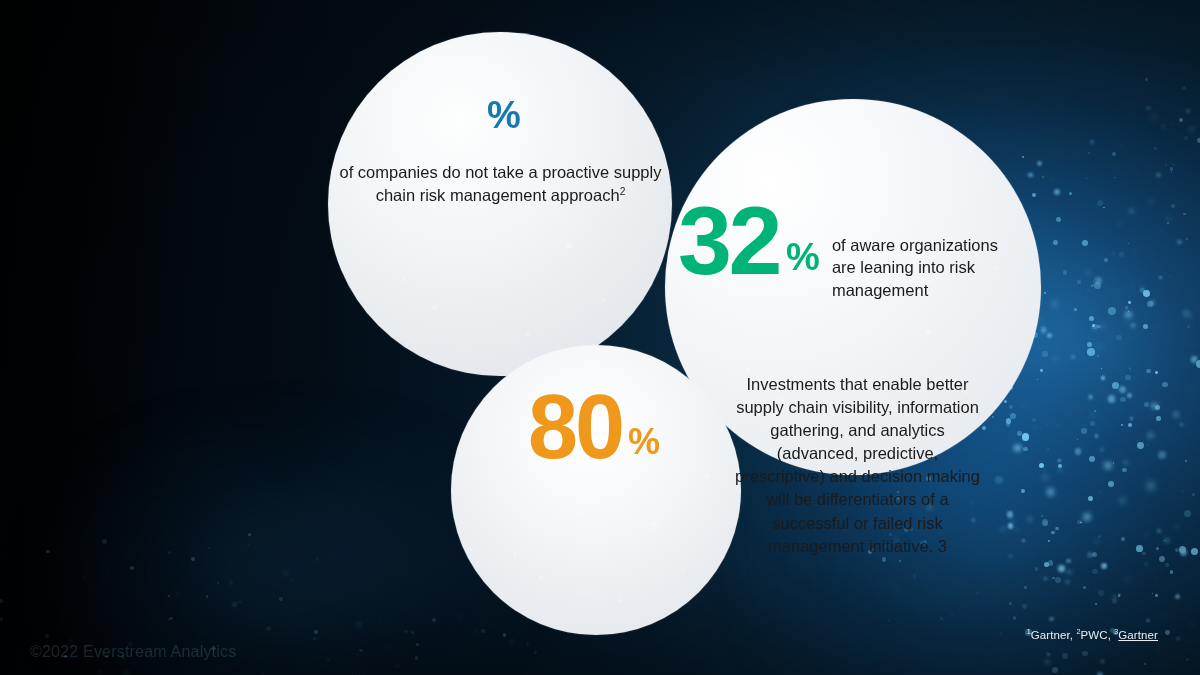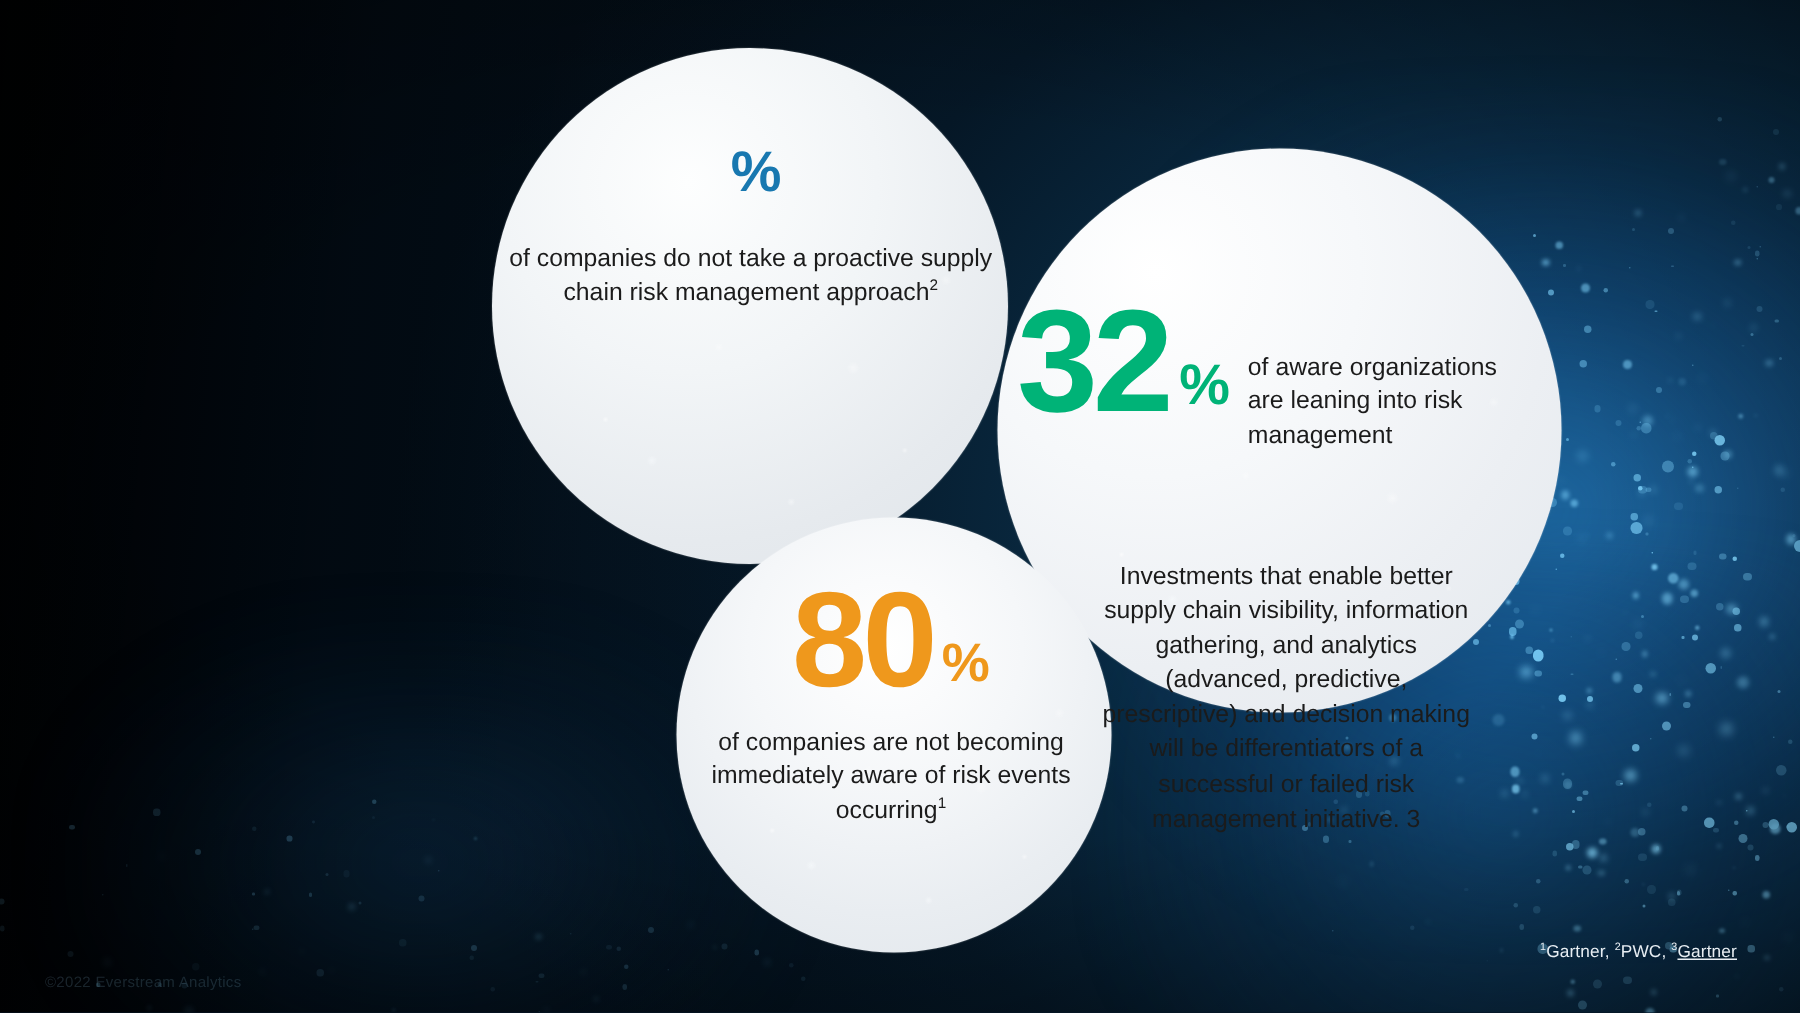--- a/index.html
+++ b/index.html
@@ -146,21 +146,21 @@
   }
 
   
   .footnote {
     position:absolute; right:42px; bottom:34px;
     font-size:11.5px; color:#e8eef3; letter-spacing:0.1px;
   }
   .footnote .lnk { text-decoration:underline; color:#e8eef3; }
   .watermark {
     position:absolute; left:30px; bottom:14px;
-    font-size:10px; color:rgba(120,165,190,0.21);
+    font-size:16px; color:rgba(120,165,190,0.21);
     letter-spacing:0.2px;
   }
 </style>
 </head>
 <body>
 
 <div id="slide">
 
   <div class="bg-base"></div>
   <div class="bg-darkleft"></div>
@@ -635,21 +635,20 @@
 prescriptive) and decision making
 will be differentiators of a
 successful or failed risk
 management initiative. 3</div>
 
   <div class="stat-wrap stat3">
     <div class="num-row">
       <span class="big-num">80</span>
       <span class="pct">%</span>
     </div>
-    <div class="desc"><span>of companies are not becoming immediately aware of risk events occurring</span><sup>1</sup></div>
   </div>
 
 
   <div class="footnote">
     <sup>1</sup><span>Gartner, </span><sup>2</sup><span>PWC, </span><sup>3</sup><a class="lnk" href="#">Gartner</a>
   </div>
 
   <div class="watermark">©2022 Everstream Analytics</div>
 
 </div>

